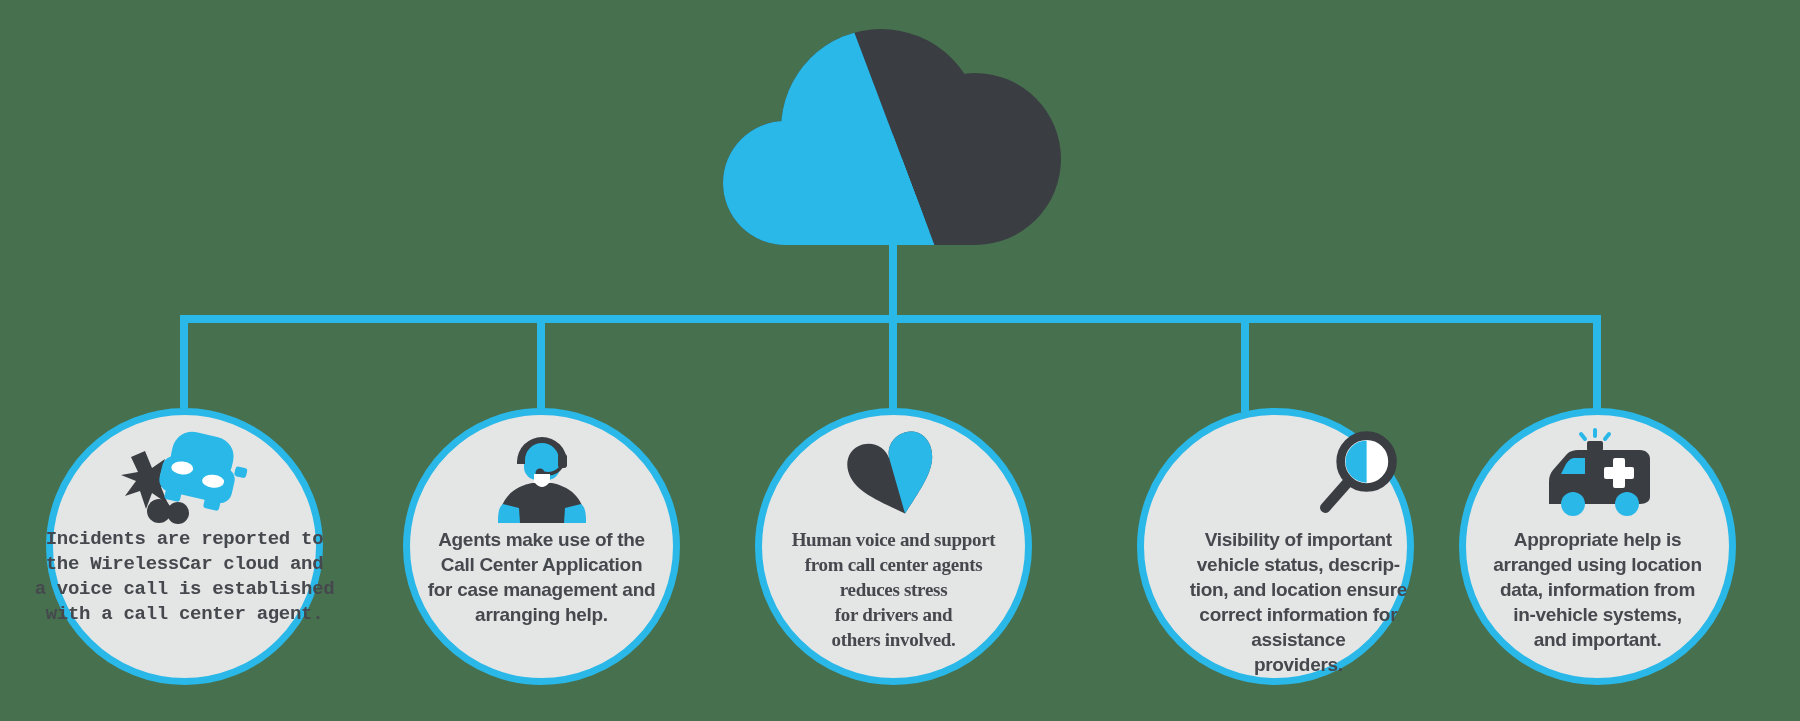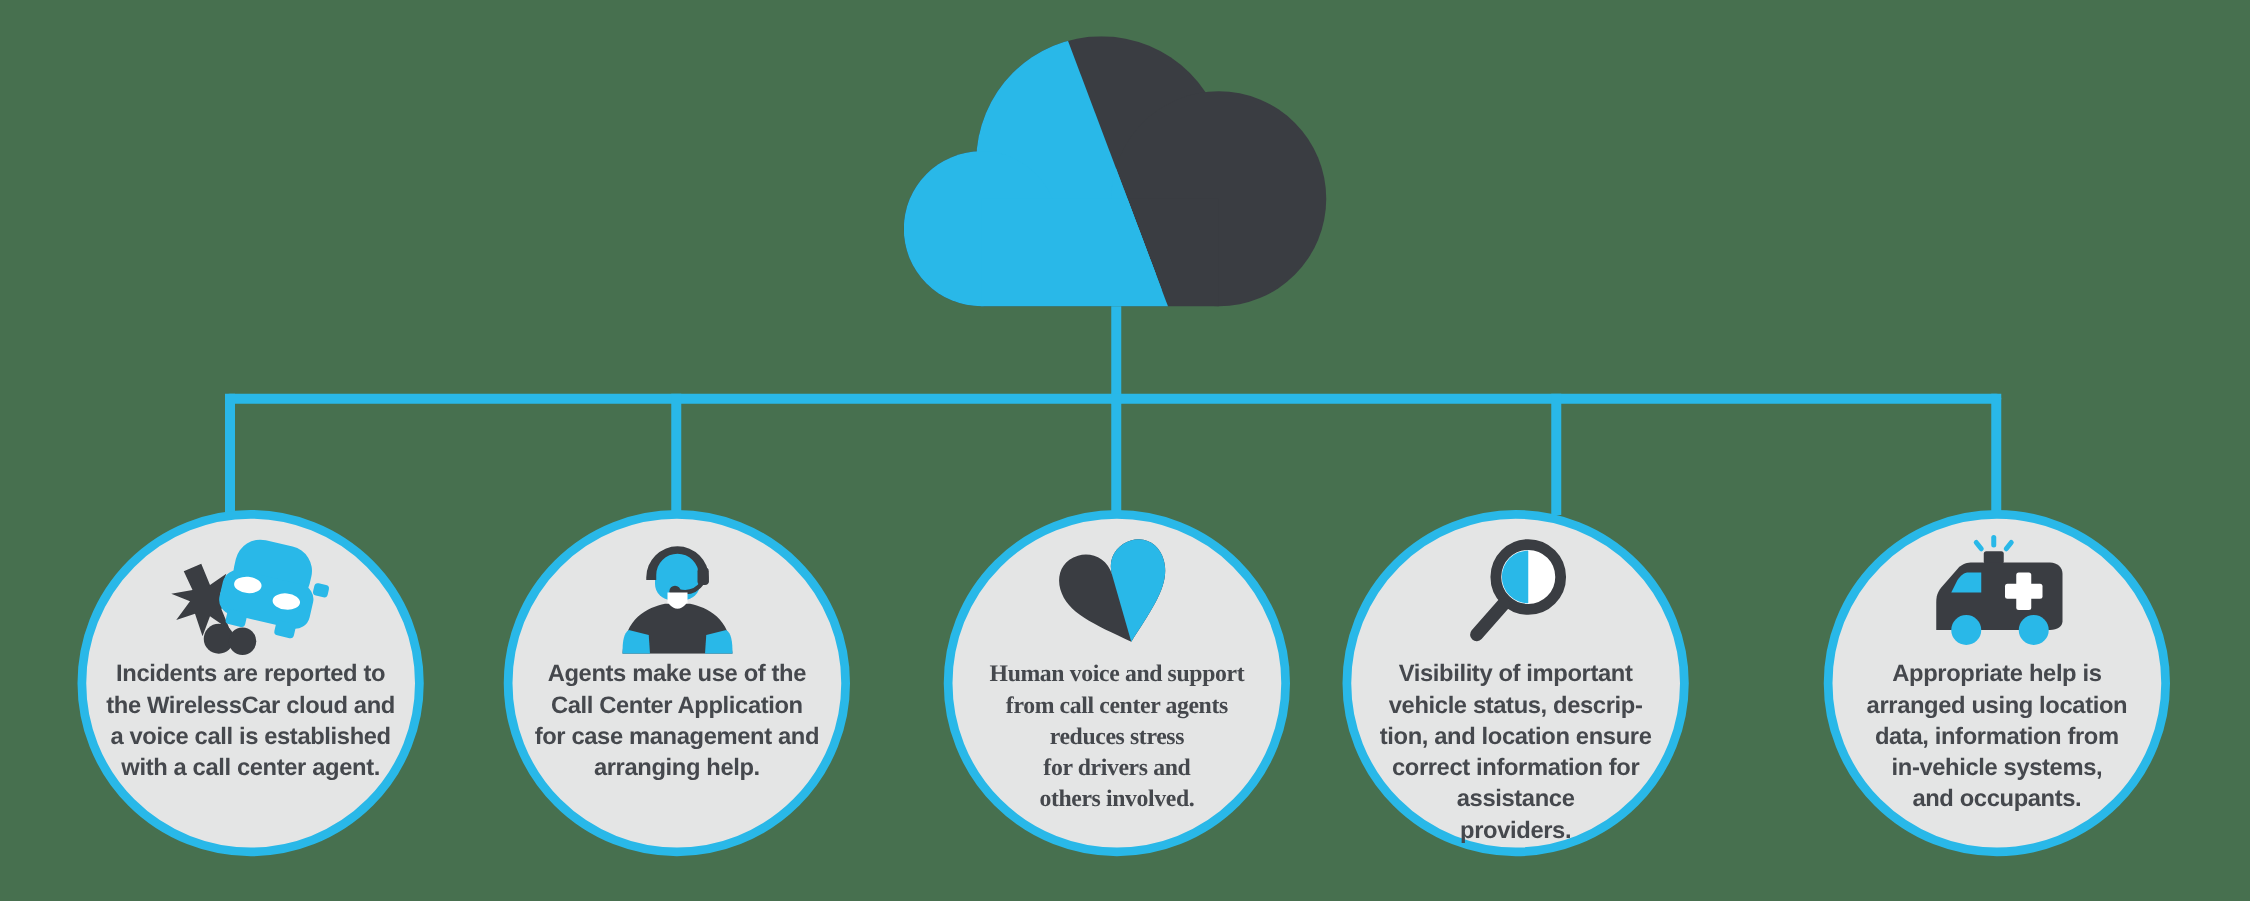--- a/index.html
+++ b/index.html
@@ -68,21 +68,21 @@
   </svg>
 
   <div class="line trunk"></div>
   <div class="line hbar"></div>
   <div class="line drop" style="left:180px;"></div>
   <div class="line drop" style="left:537px;"></div>
   <div class="line drop" style="left:889px;"></div>
   <div class="line drop" style="left:1241px;"></div>
   <div class="line drop" style="left:1593px;"></div>
 
-  <div class="node" style="left:62px;">
+  <div class="node" style="left:46px;font-family:Liberation Mono, monospace;">
     <div class="icon-slot">
       <svg width="140" height="100" viewBox="0 0 140 100">
         <polygon class="f-dark" points="30,26 37,43 50,34 45,51 61,53 46,62 53,79 37,68 31,84 25,66 10,71 21,56 6,50 23,47 16,32"></polygon>
         <g transform="rotate(13 80 50)">
           <rect class="f-accent" x="52" y="8" width="62" height="46" rx="20"></rect>
           <rect class="f-accent" x="46" y="36" width="74" height="36" rx="12"></rect>
           <rect class="f-accent" x="55" y="68" width="16" height="12" rx="3"></rect>
           <rect class="f-accent" x="95" y="68" width="16" height="12" rx="3"></rect>
           <rect class="f-accent" x="118" y="32" width="12" height="10" rx="3"></rect>
           <ellipse class="f-white" cx="66" cy="46" rx="11" ry="6.5" transform="rotate(-8 66 46)"></ellipse>
@@ -132,21 +132,21 @@
         </g>
       </svg>
     </div>
     <div class="node-text">Human voice and support
 from call center agents
 reduces stress
 for drivers and
 others involved.</div>
   </div>
 
-  <div class="node" style="left:1074px;">
+  <div class="node" style="left:1137px;align-items:flex-end;">
     <div class="icon-slot">
       <svg width="100" height="96" viewBox="0 0 100 100">
         <circle class="f-white" cx="60" cy="36" r="27"></circle>
         <path class="f-accent" d="M60 14 A22 22 0 0 0 60 58 Z"></path>
         <circle class="s-dark" stroke-width="9" cx="60" cy="36" r="27"></circle>
         <line class="s-dark" stroke-width="11" stroke-linecap="round" x1="39" y1="59" x2="17" y2="84"></line>
       </svg>
     </div>
     <div class="node-text">Visibility of important
 vehicle status, descrip-
@@ -170,16 +170,16 @@
         <rect class="f-white" x="80" y="30" width="12" height="30" rx="2"></rect>
         <rect class="f-white" x="71" y="39" width="30" height="12" rx="2"></rect>
         <circle class="f-accent" cx="40" cy="76" r="12"></circle>
         <circle class="f-accent" cx="94" cy="76" r="12"></circle>
       </svg>
     </div>
     <div class="node-text">Appropriate help is
 arranged using location
 data, information from
 in-vehicle systems,
-and occupants.</div>
+and important.</div>
   </div>
 
 </div>
 
 </body></html>

